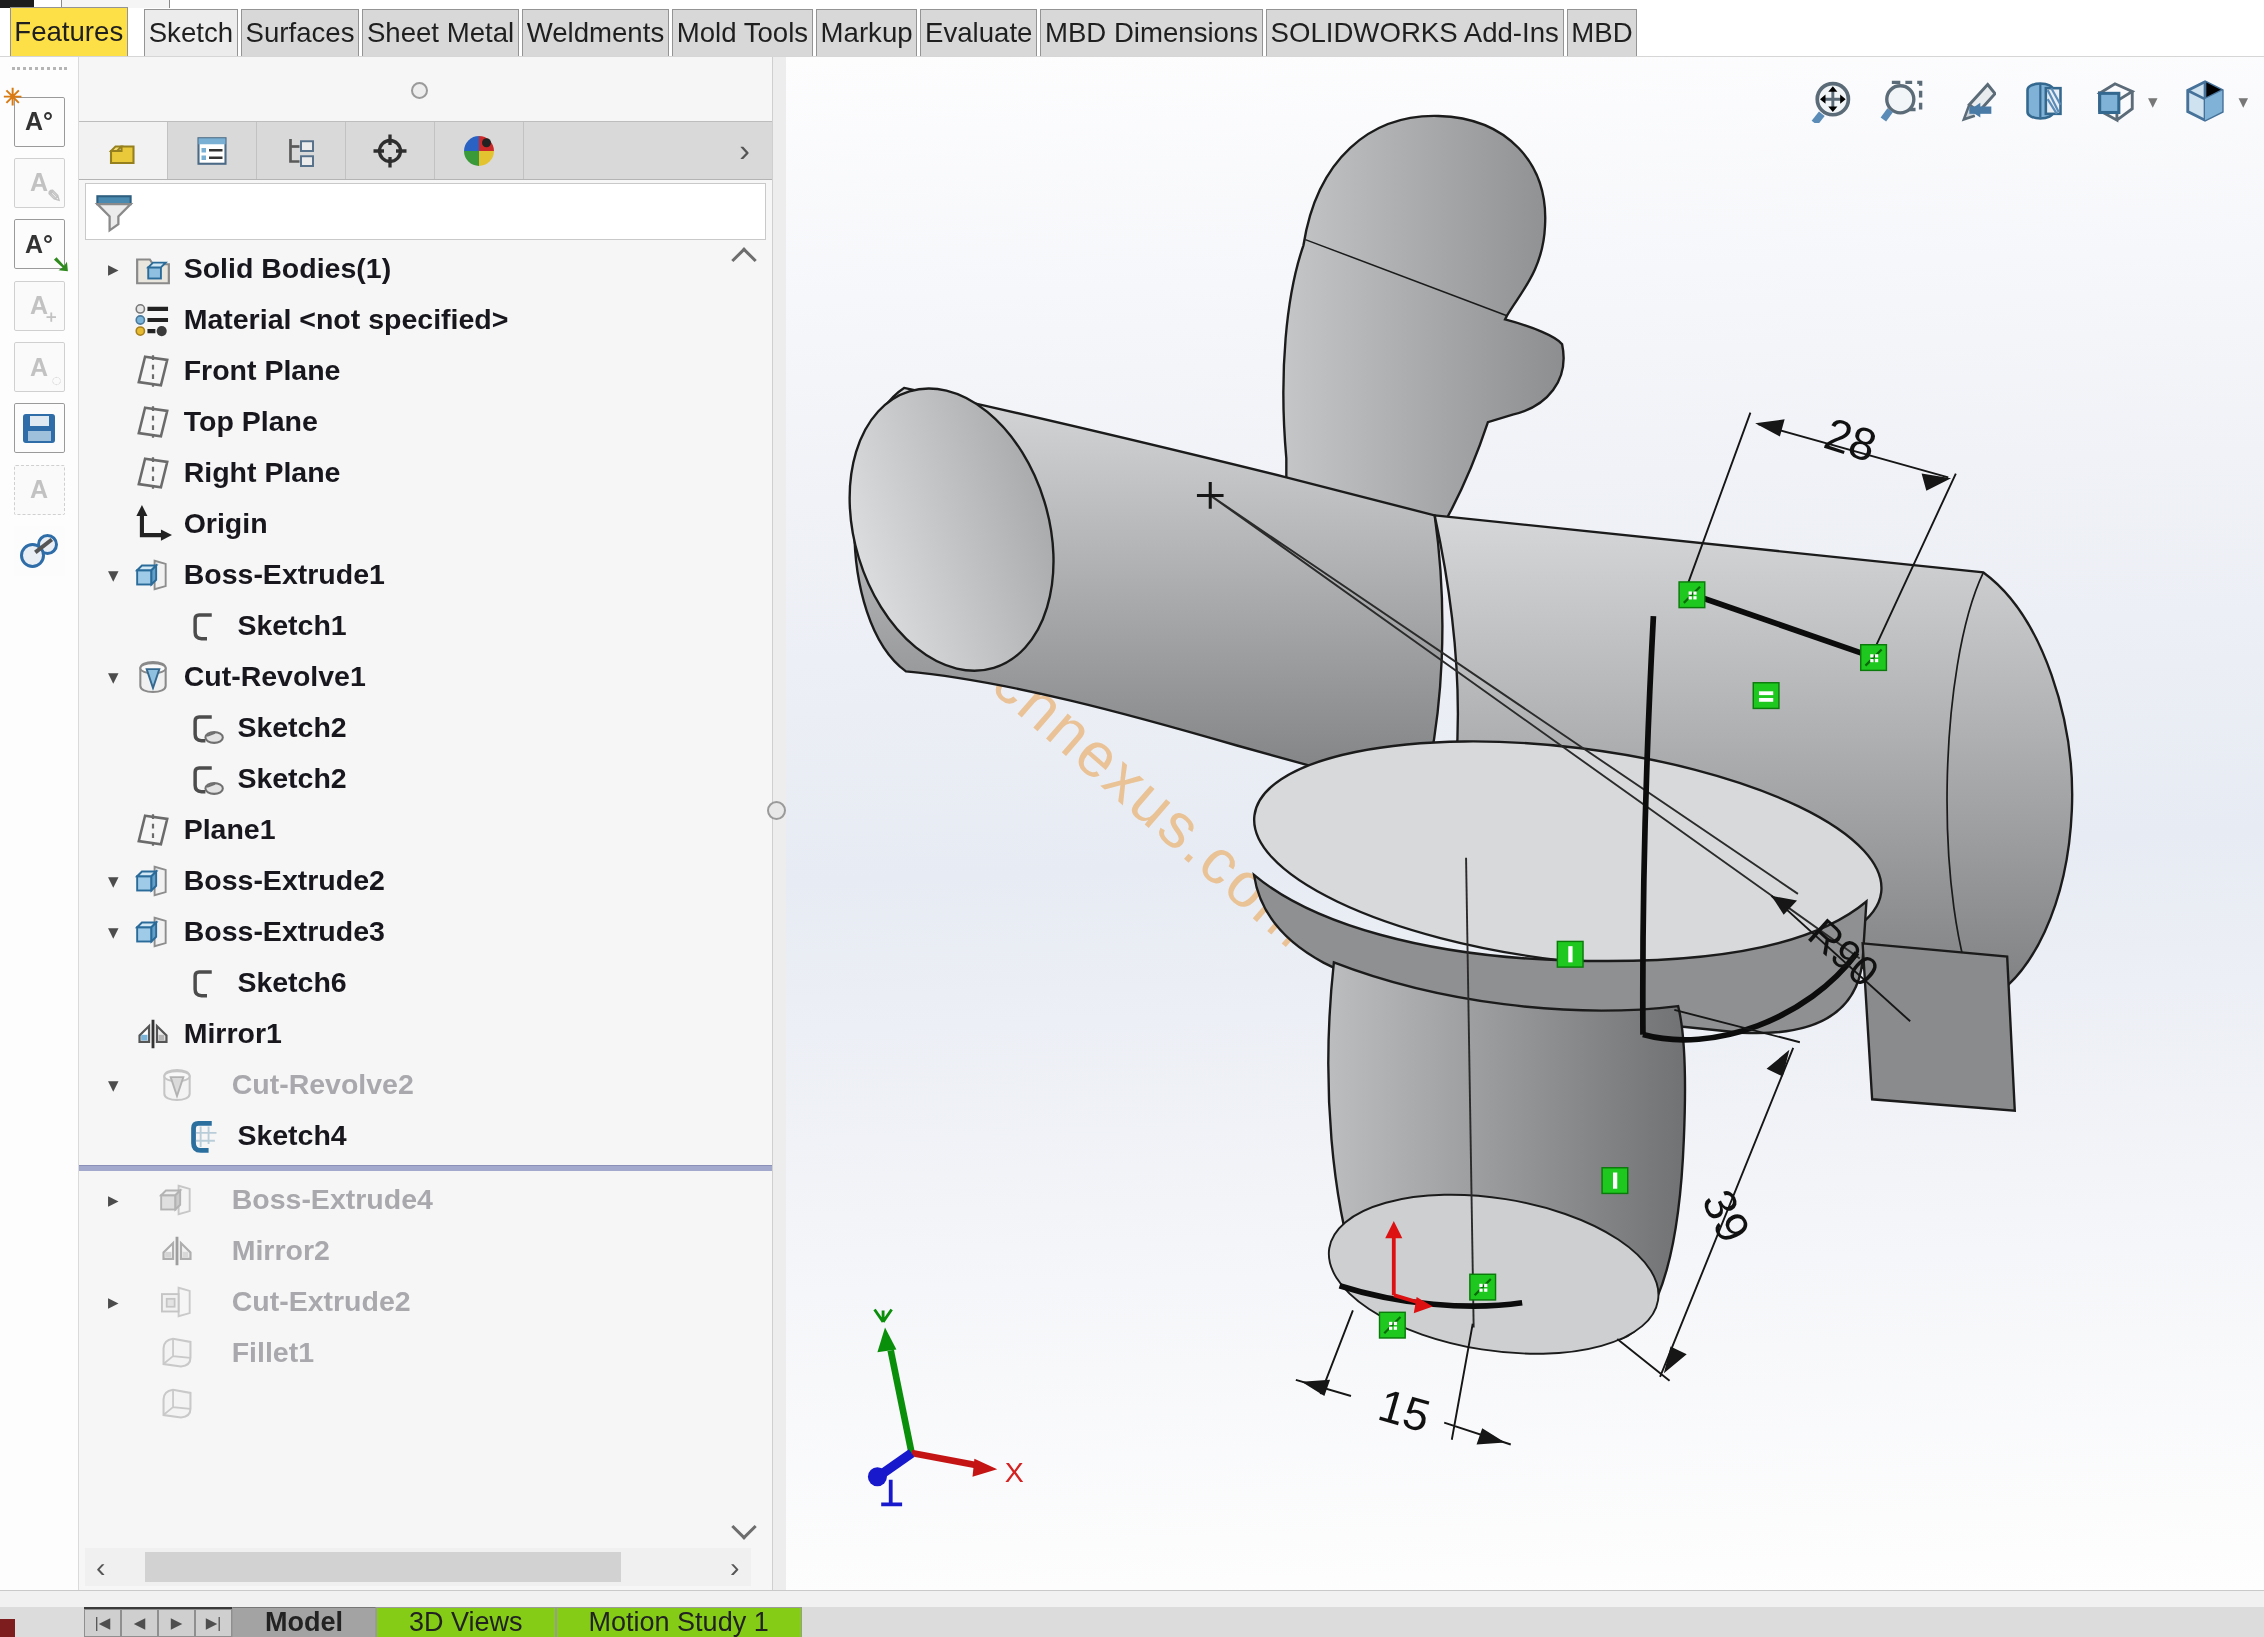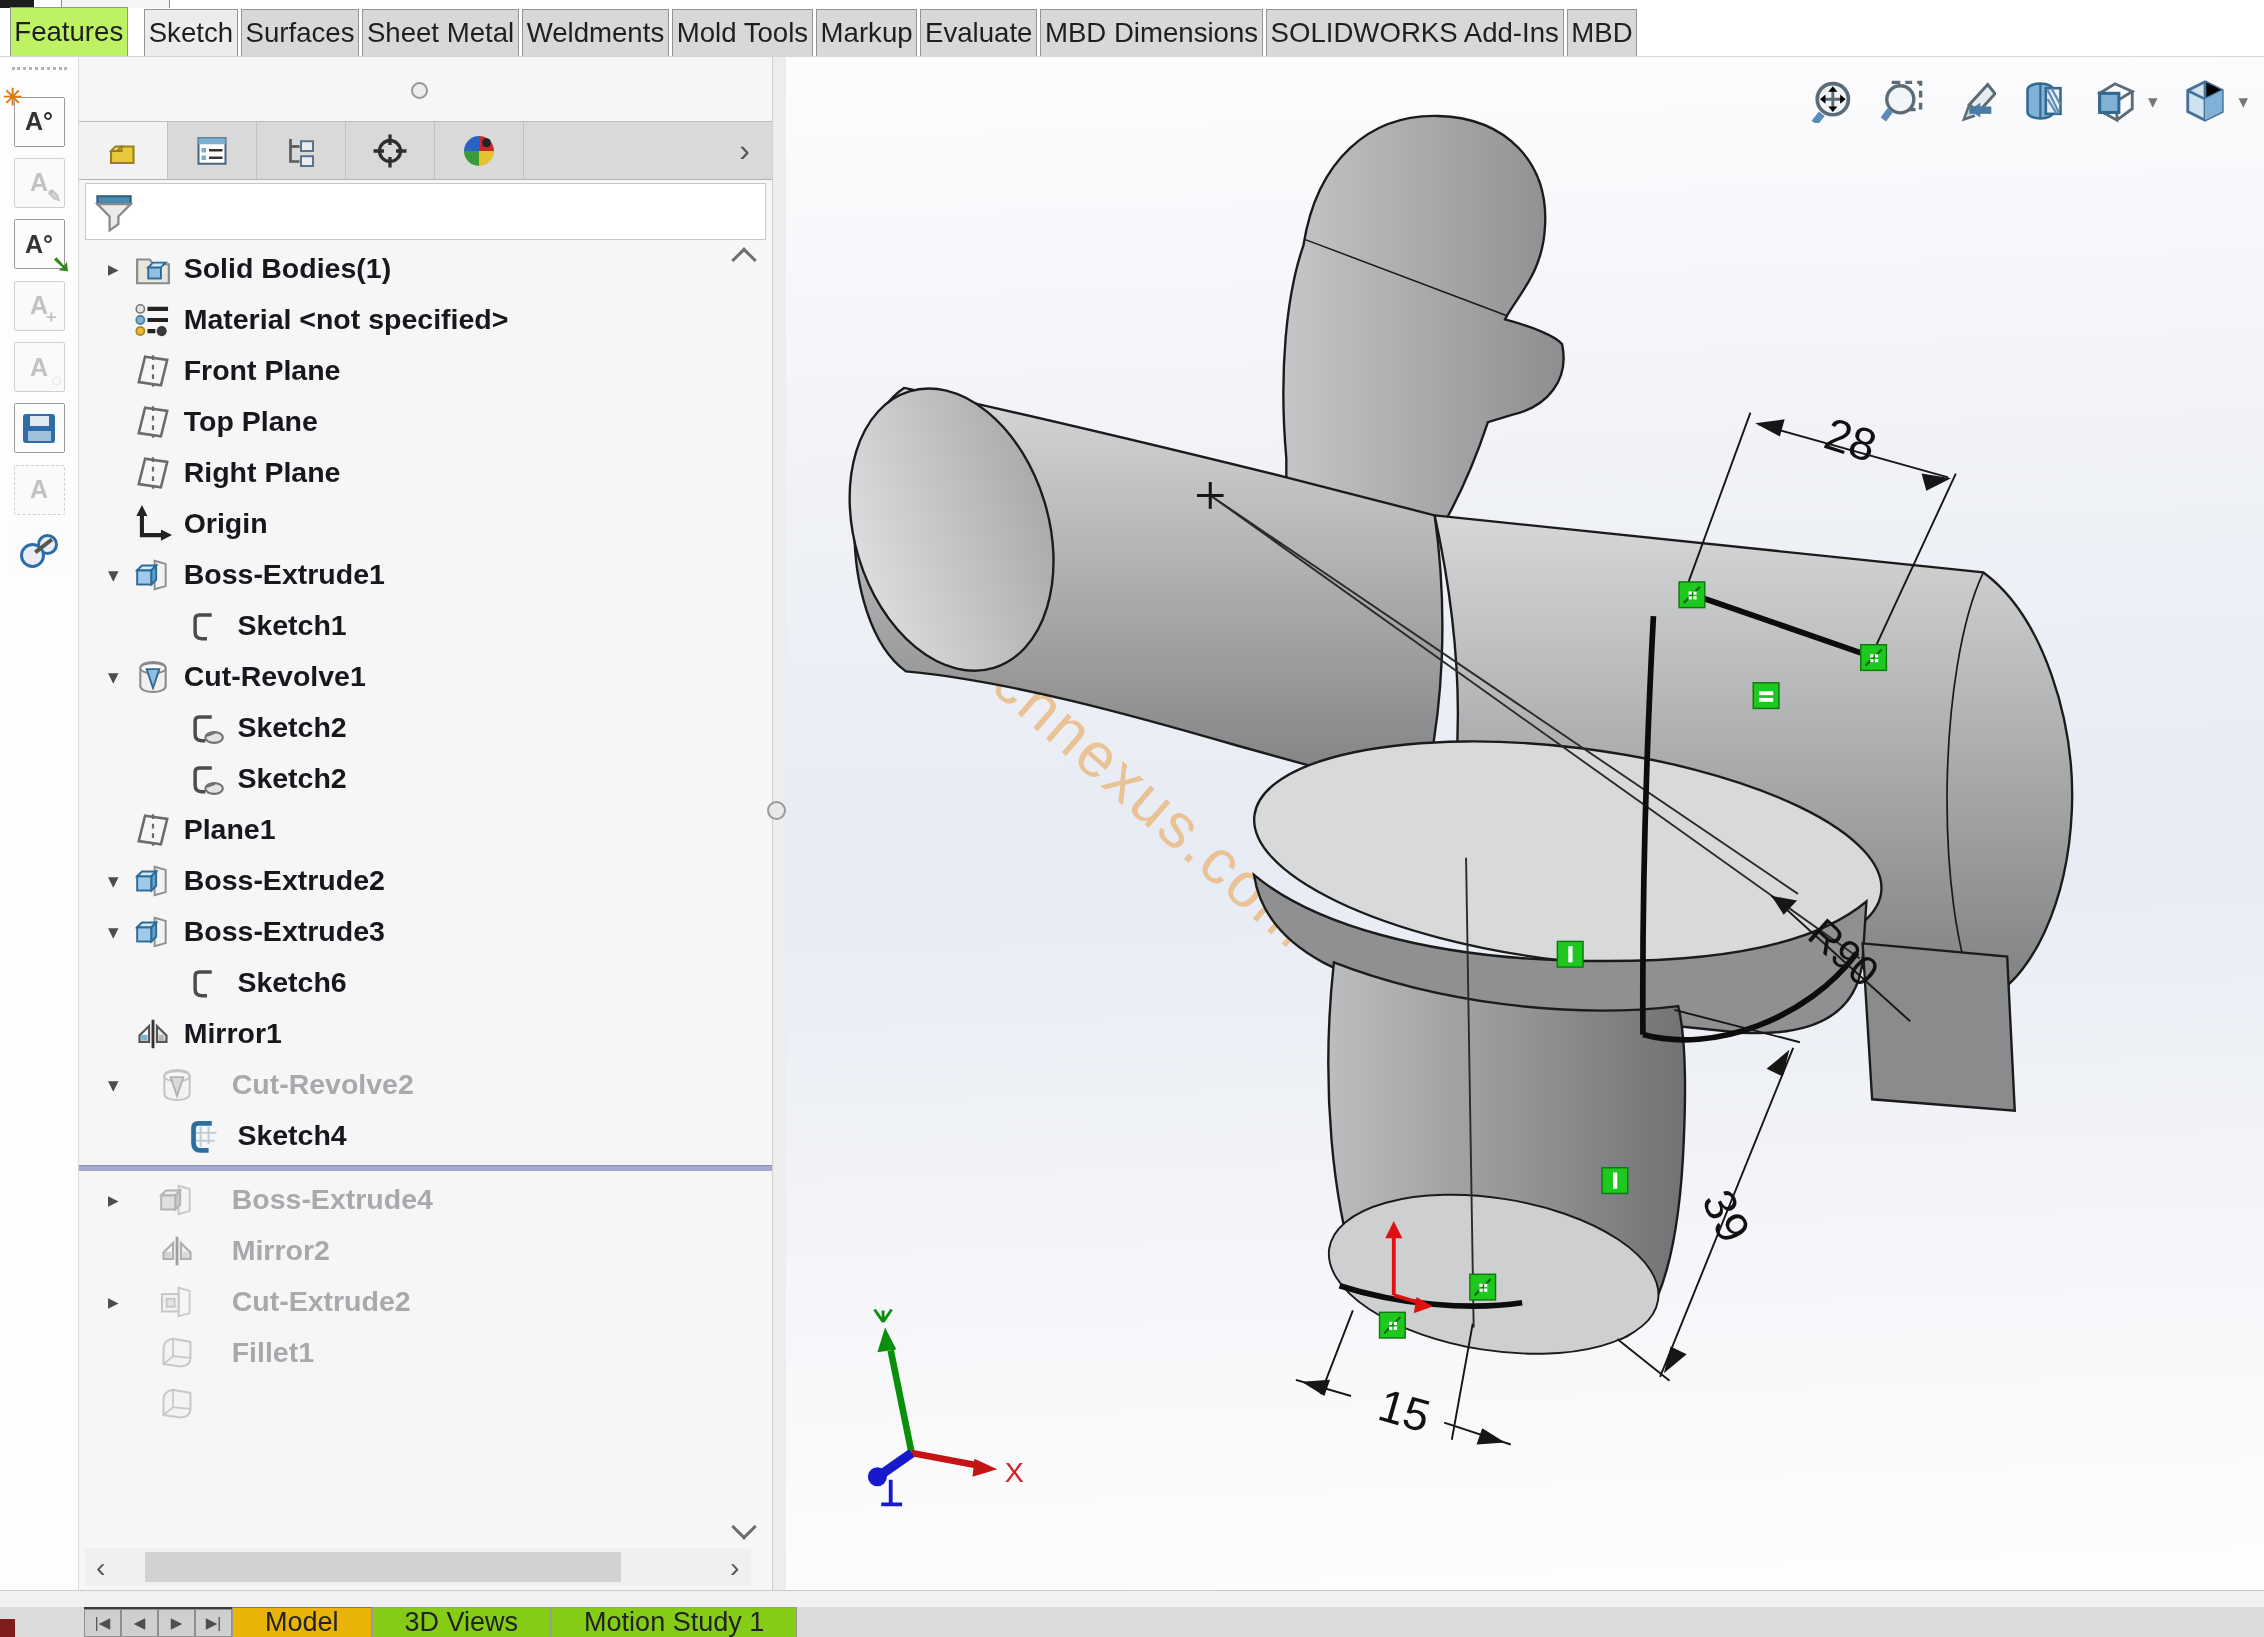--- a/index.html
+++ b/index.html
@@ -9,21 +9,21 @@
   .titlestrip{position:absolute;left:0;top:0;width:100%;height:7.6px;background:#fff;}
   .corner-dark{position:absolute;left:0;top:0;width:34px;height:11.4px;background:#1d1d1d;}
   .mini-box{position:absolute;left:61px;top:0;width:107px;height:13.3px;background:#f5f5f5;border:1.9px solid #8a8a8a;border-top:none;}
   
   .cmdtabs{position:absolute;left:0;top:7.6px;width:100%;height:49px;background:#fff;
            display:flex;align-items:flex-end;gap:2.9px;padding-left:9.5px;box-sizing:border-box;
            border-bottom:1px solid #d6d6d6;}
   .cmd-tab{height:47px;background:#d8d8d8;border:1px solid #949494;border-bottom:none;
            font-family:"Liberation Sans",sans-serif;font-size:27.6px;color:#1f1f1f;
            display:flex;align-items:center;justify-content:center;padding:0 3.8px;box-sizing:border-box;cursor:default;}
-  .cmd-tab.active{background:#bef264;height:49px;font-weight:normal;}
+  .cmd-tab.active{background:#fde047;height:49px;font-weight:normal;}
   .cmd-tab.lighter{background:#ececec;margin-left:13px;}
   
   .workarea{position:absolute;left:0;top:57px;width:2265px;height:1533px;background:#f7f7f8;}
   
   .lefttools{position:absolute;left:0;top:0;width:78px;height:100%;background:#fdfdfd;}
   .grip{width:55px;height:0;border-top:3.8px dotted #b5b5b5;margin:9.5px auto 27px auto;}
   .ltool{width:49px;height:48px;margin:11.4px auto;position:relative;background:#fcfcfc;
          border:1.9px solid #9a9a9a;border-radius:1.9px;display:flex;align-items:center;justify-content:center;
          font-size:25px;font-weight:bold;color:#333;}
   .ltool .sub{position:absolute;font-size:17px;}
@@ -81,21 +81,21 @@
   .hu-btn{width:46px;height:46px;display:flex;align-items:center;justify-content:center;}
   .hu-caret{font-size:19px;color:#777;margin-left:-15px;}
   
   .bottomstrip{position:absolute;left:0;top:1590px;width:100%;height:17px;background:#f1f1f1;border-top:1px solid #c9c9c9;}
   .bottombar{position:absolute;left:0;top:1607px;width:100%;height:30px;background:#dcdcdc;display:flex;align-items:stretch;}
   .navbtns{display:flex;margin-left:84px;border-top:2.9px solid #3a3a3a;}
   .navbtn{width:35px;background:#cfcfcf;border:1px solid #8f8f8f;display:flex;align-items:center;justify-content:center;
           font-size:15px;color:#4e4e4e;}
   .mtab{padding:0 32px;display:flex;align-items:center;background:#84cc16;border:1px solid #9a9a9a;border-bottom:none;
         font-size:27px;color:#222;}
-  .mtab.active{background:#eab308;font-weight:normal;border-top:1.9px solid #777;}
+  .mtab.active{background:#a3a3a3;font-weight:bold;border-top:1.9px solid #777;}
   .corner-red{position:absolute;left:0;top:1619px;width:15px;height:19px;background:#7e1d1d;}
 </style>
 </head>
 <body>
 
 <svg width="0" height="0" style="position:absolute" aria-hidden="true">
   <defs>
     <linearGradient id="gCyl" x1="0" y1="0" x2="0" y2="1">
       <stop offset="0" stop-color="#d5d7d9"></stop>
         <stop offset=".45" stop-color="#aeb0b2"></stop>

